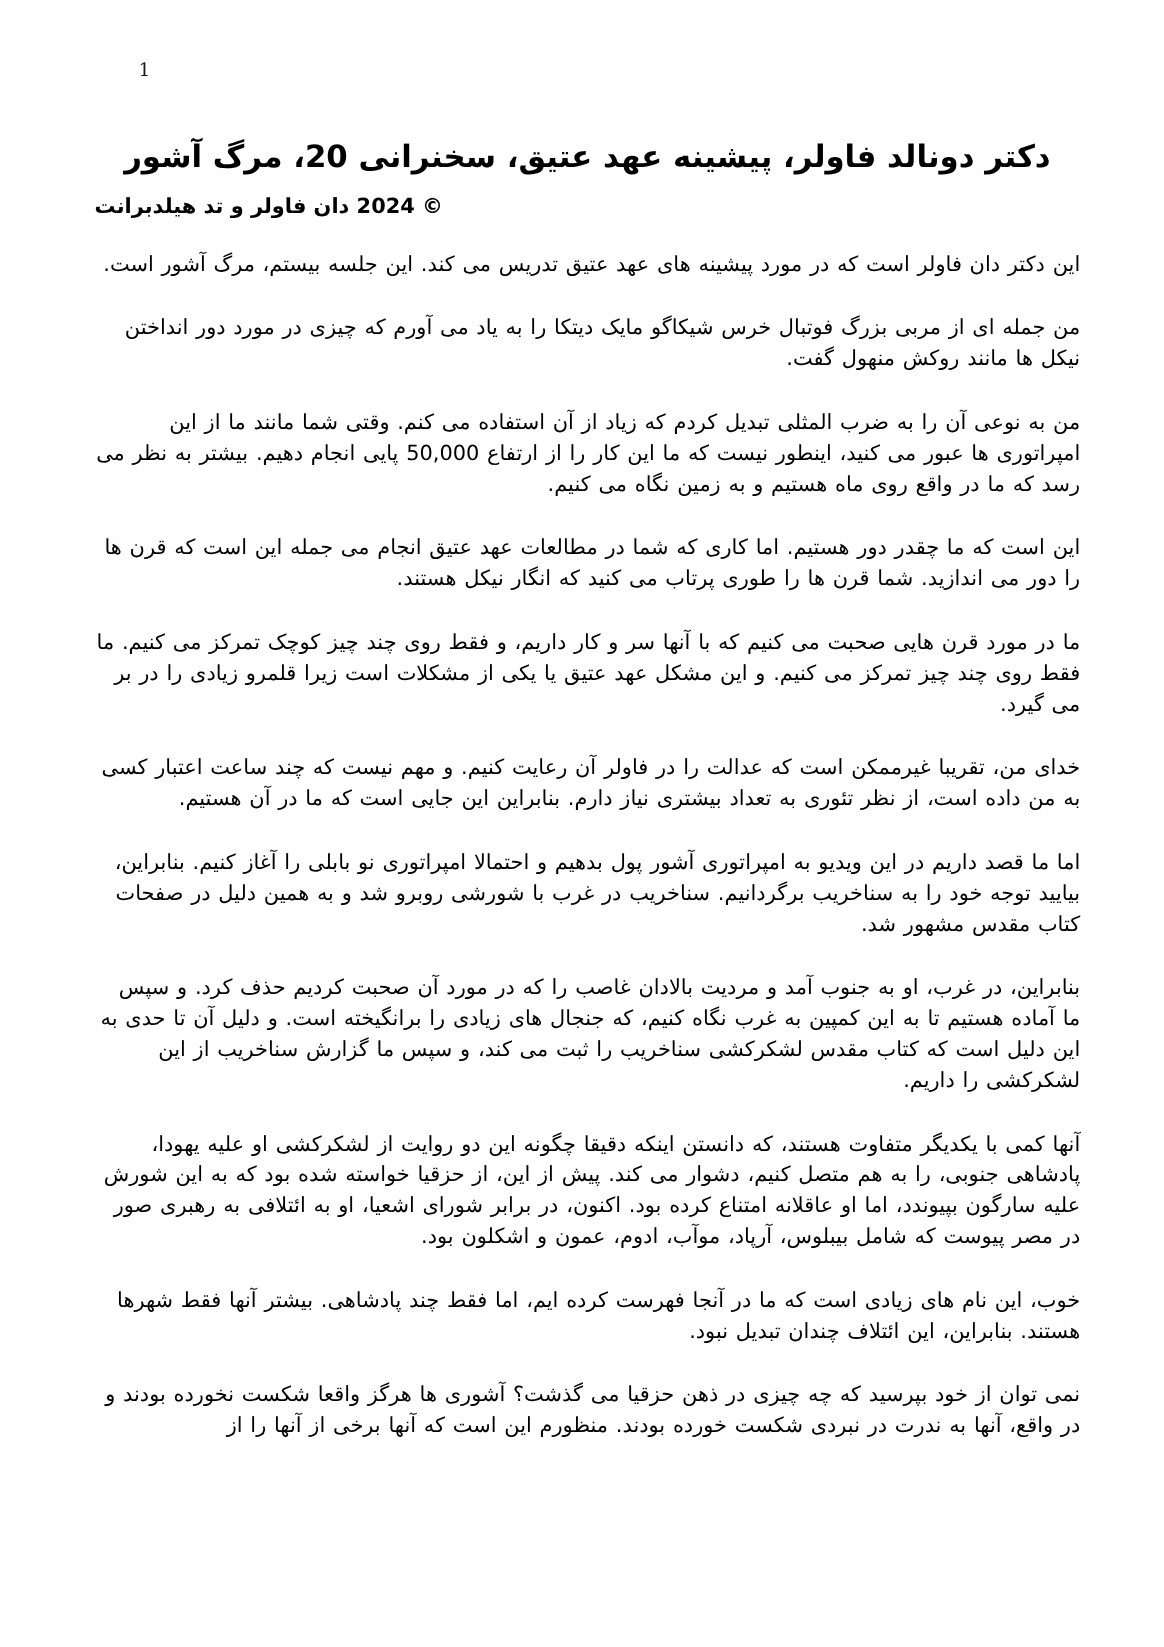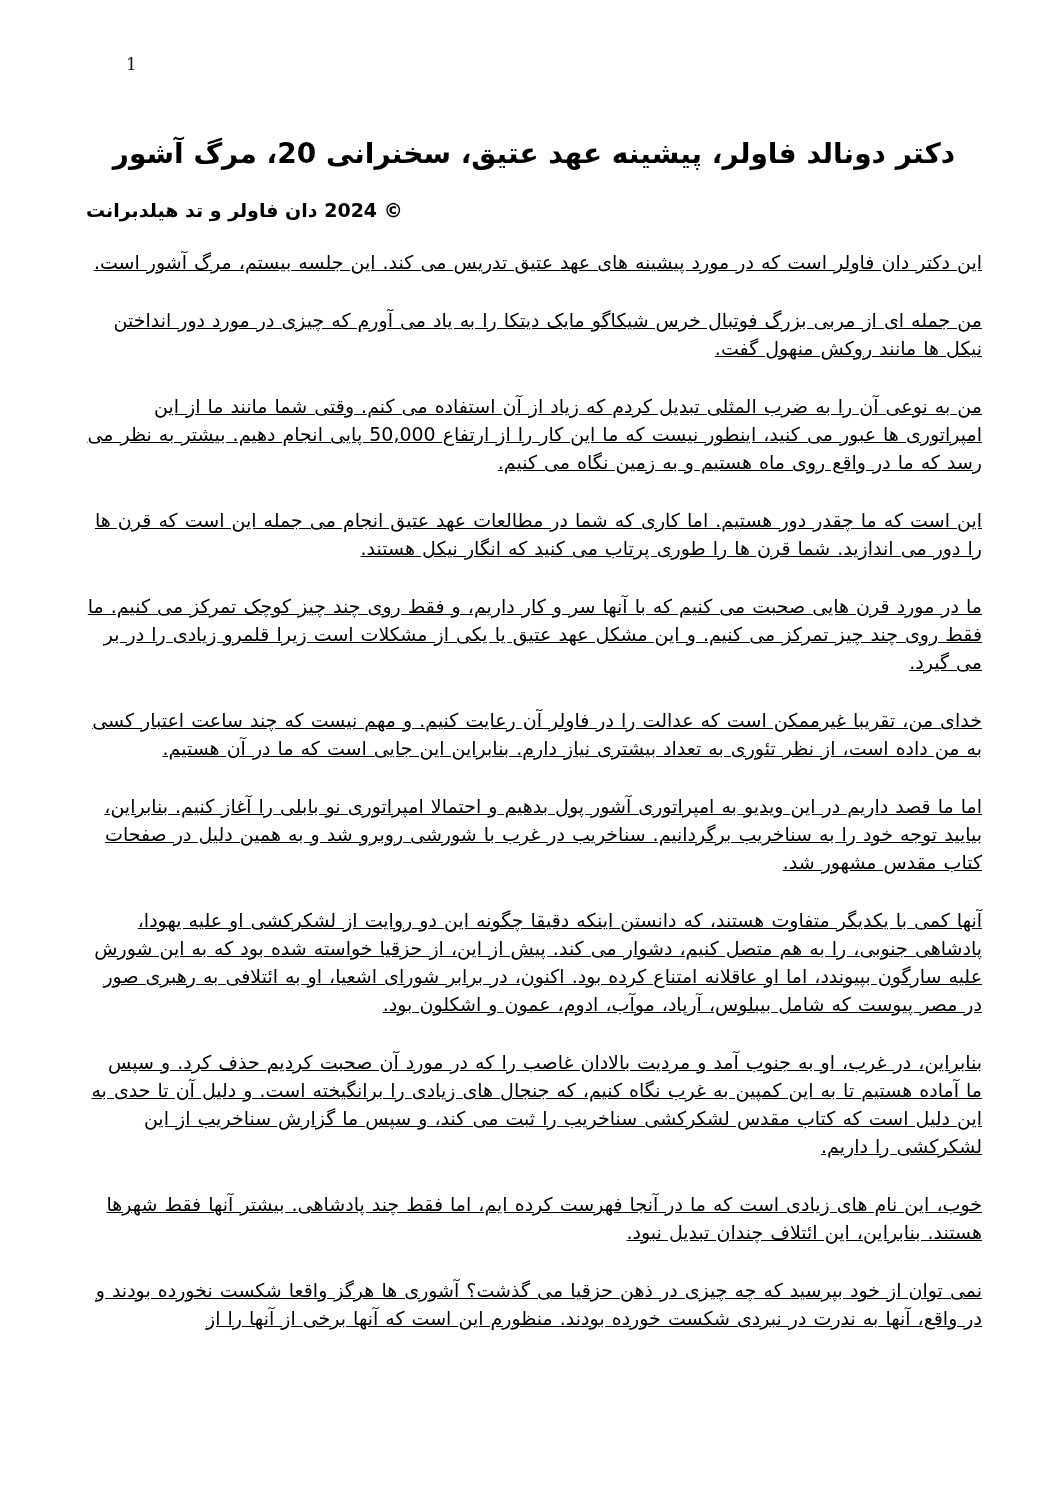--- a/index.html
+++ b/index.html
@@ -25,41 +25,40 @@
     color: #1a1a1a;
   }
   .content {
     position: absolute;
     top: 114px;
     right: 76px;
     width: 896px;
     direction: rtl;
   }
   .doc-title {
-    margin: 17px;
+    margin: 6px;
     font-size: 28px;
     font-weight: bold;
     line-height: 46px;
     text-align: center;
     white-space: nowrap;
   }
   .doc-subtitle {
     margin: 0 0 22px 0;
     font-size: 19px;
     font-weight: bold;
     line-height: 32px;
     text-align: left;
   }
   .paragraphs p {
     margin: 0 0 30px 0;
     font-size: 19px;
     line-height: 28px;
     text-align: right;
     word-spacing: 1px;
-    text-decoration: underline;
   }
   .paragraphs p:last-child {
     margin-bottom: 16px;
   }
 </style>
 </head>
 <body>
 
 <div class="page">
 
@@ -72,21 +71,21 @@
     <div class="doc-subtitle">© 2024 دان فاولر و تد هیلدبرانت</div>
 
     <div class="paragraphs">
       <p>این دکتر دان فاولر است که در مورد پیشینه های عهد عتیق تدریس می کند. این جلسه بیستم، مرگ آشور است.</p>
       <p>من جمله ای از مربی بزرگ فوتبال خرس شیکاگو مایک دیتکا را به یاد می آورم که چیزی در مورد دور انداختن نیکل ها مانند روکش منهول گفت.</p>
       <p>من به نوعی آن را به ضرب المثلی تبدیل کردم که زیاد از آن استفاده می کنم. وقتی شما مانند ما از این امپراتوری ها عبور می کنید، اینطور نیست که ما این کار را از ارتفاع 50,000 پایی انجام دهیم. بیشتر به نظر می رسد که ما در واقع روی ماه هستیم و به زمین نگاه می کنیم.</p>
       <p>این است که ما چقدر دور هستیم. اما کاری که شما در مطالعات عهد عتیق انجام می جمله این است که قرن ها را دور می اندازید. شما قرن ها را طوری پرتاب می کنید که انگار نیکل هستند.</p>
       <p>ما در مورد قرن هایی صحبت می کنیم که با آنها سر و کار داریم، و فقط روی چند چیز کوچک تمرکز می کنیم. ما فقط روی چند چیز تمرکز می کنیم. و این مشکل عهد عتیق یا یکی از مشکلات است زیرا قلمرو زیادی را در بر می گیرد.</p>
       <p>خدای من، تقریبا غیرممکن است که عدالت را در فاولر آن رعایت کنیم. و مهم نیست که چند ساعت اعتبار کسی به من داده است، از نظر تئوری به تعداد بیشتری نیاز دارم. بنابراین این جایی است که ما در آن هستیم.</p>
       <p>اما ما قصد داریم در این ویدیو به امپراتوری آشور پول بدهیم و احتمالا امپراتوری نو بابلی را آغاز کنیم. بنابراین، بیایید توجه خود را به سناخریب برگردانیم. سناخریب در غرب با شورشی روبرو شد و به همین دلیل در صفحات کتاب مقدس مشهور شد.</p>
+      <p>بنابراین، در غرب، او به جنوب آمد و مردیت بالادان غاصب را که در مورد آن صحبت کردیم حذف کرد. و سپس ما آماده هستیم تا به این کمپین به غرب نگاه کنیم، که جنجال های زیادی را برانگیخته است. و دلیل آن تا حدی به این دلیل است که کتاب مقدس لشکرکشی سناخریب را ثبت می کند، و سپس ما گزارش سناخریب از این لشکرکشی را داریم.</p>
       <p>آنها کمی با یکدیگر متفاوت هستند، که دانستن اینکه دقیقا چگونه این دو روایت از لشکرکشی او علیه یهودا، پادشاهی جنوبی، را به هم متصل کنیم، دشوار می کند. پیش از این، از حزقیا خواسته شده بود که به این شورش علیه سارگون بپیوندد، اما او عاقلانه امتناع کرده بود. اکنون، در برابر شورای اشعیا، او به ائتلافی به رهبری صور در مصر پیوست که شامل بیبلوس، آرپاد، موآب، ادوم، عمون و اشکلون بود.</p>
-      <p>بنابراین، در غرب، او به جنوب آمد و مردیت بالادان غاصب را که در مورد آن صحبت کردیم حذف کرد. و سپس ما آماده هستیم تا به این کمپین به غرب نگاه کنیم، که جنجال های زیادی را برانگیخته است. و دلیل آن تا حدی به این دلیل است که کتاب مقدس لشکرکشی سناخریب را ثبت می کند، و سپس ما گزارش سناخریب از این لشکرکشی را داریم.</p>
       <p>خوب، این نام های زیادی است که ما در آنجا فهرست کرده ایم، اما فقط چند پادشاهی. بیشتر آنها فقط شهرها هستند. بنابراین، این ائتلاف چندان تبدیل نبود.</p>
       <p>نمی توان از خود بپرسید که چه چیزی در ذهن حزقیا می گذشت؟ آشوری ها هرگز واقعا شکست نخورده بودند و در واقع، آنها به ندرت در نبردی شکست خورده بودند. منظورم این است که آنها برخی از آنها را از</p>
     </div>
 
   </div>
 
 </div>
 
 </body></html>

